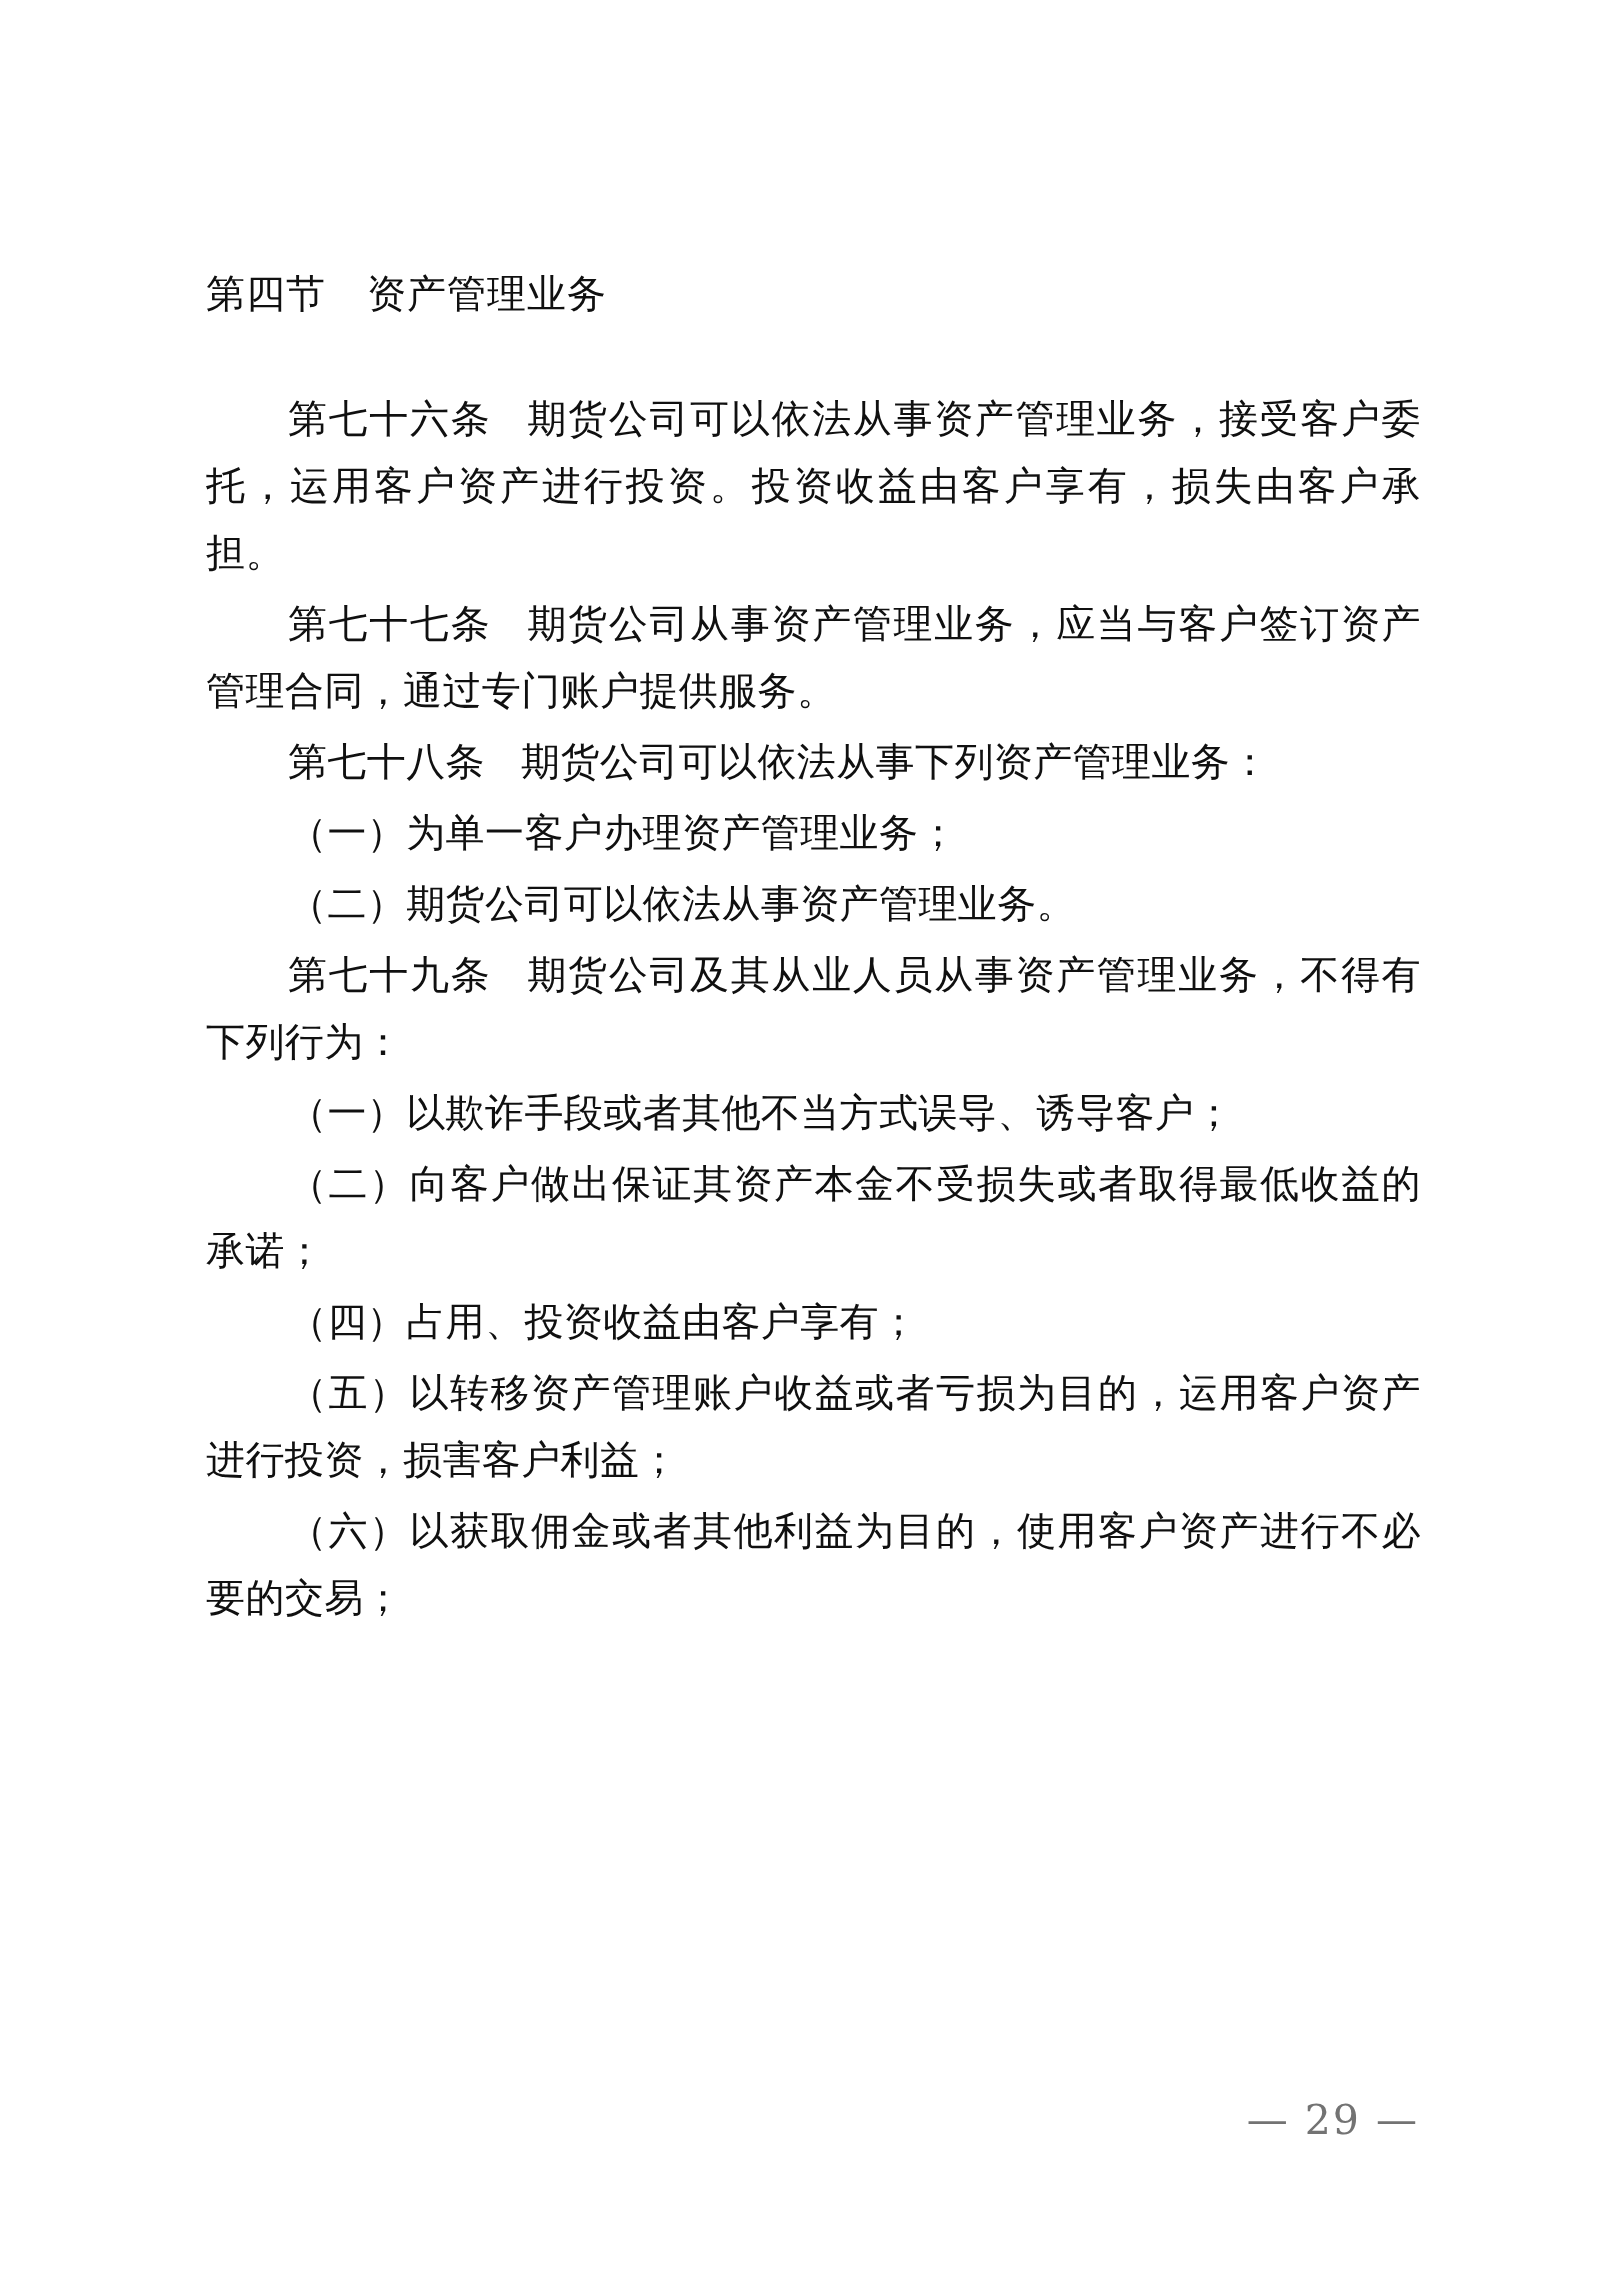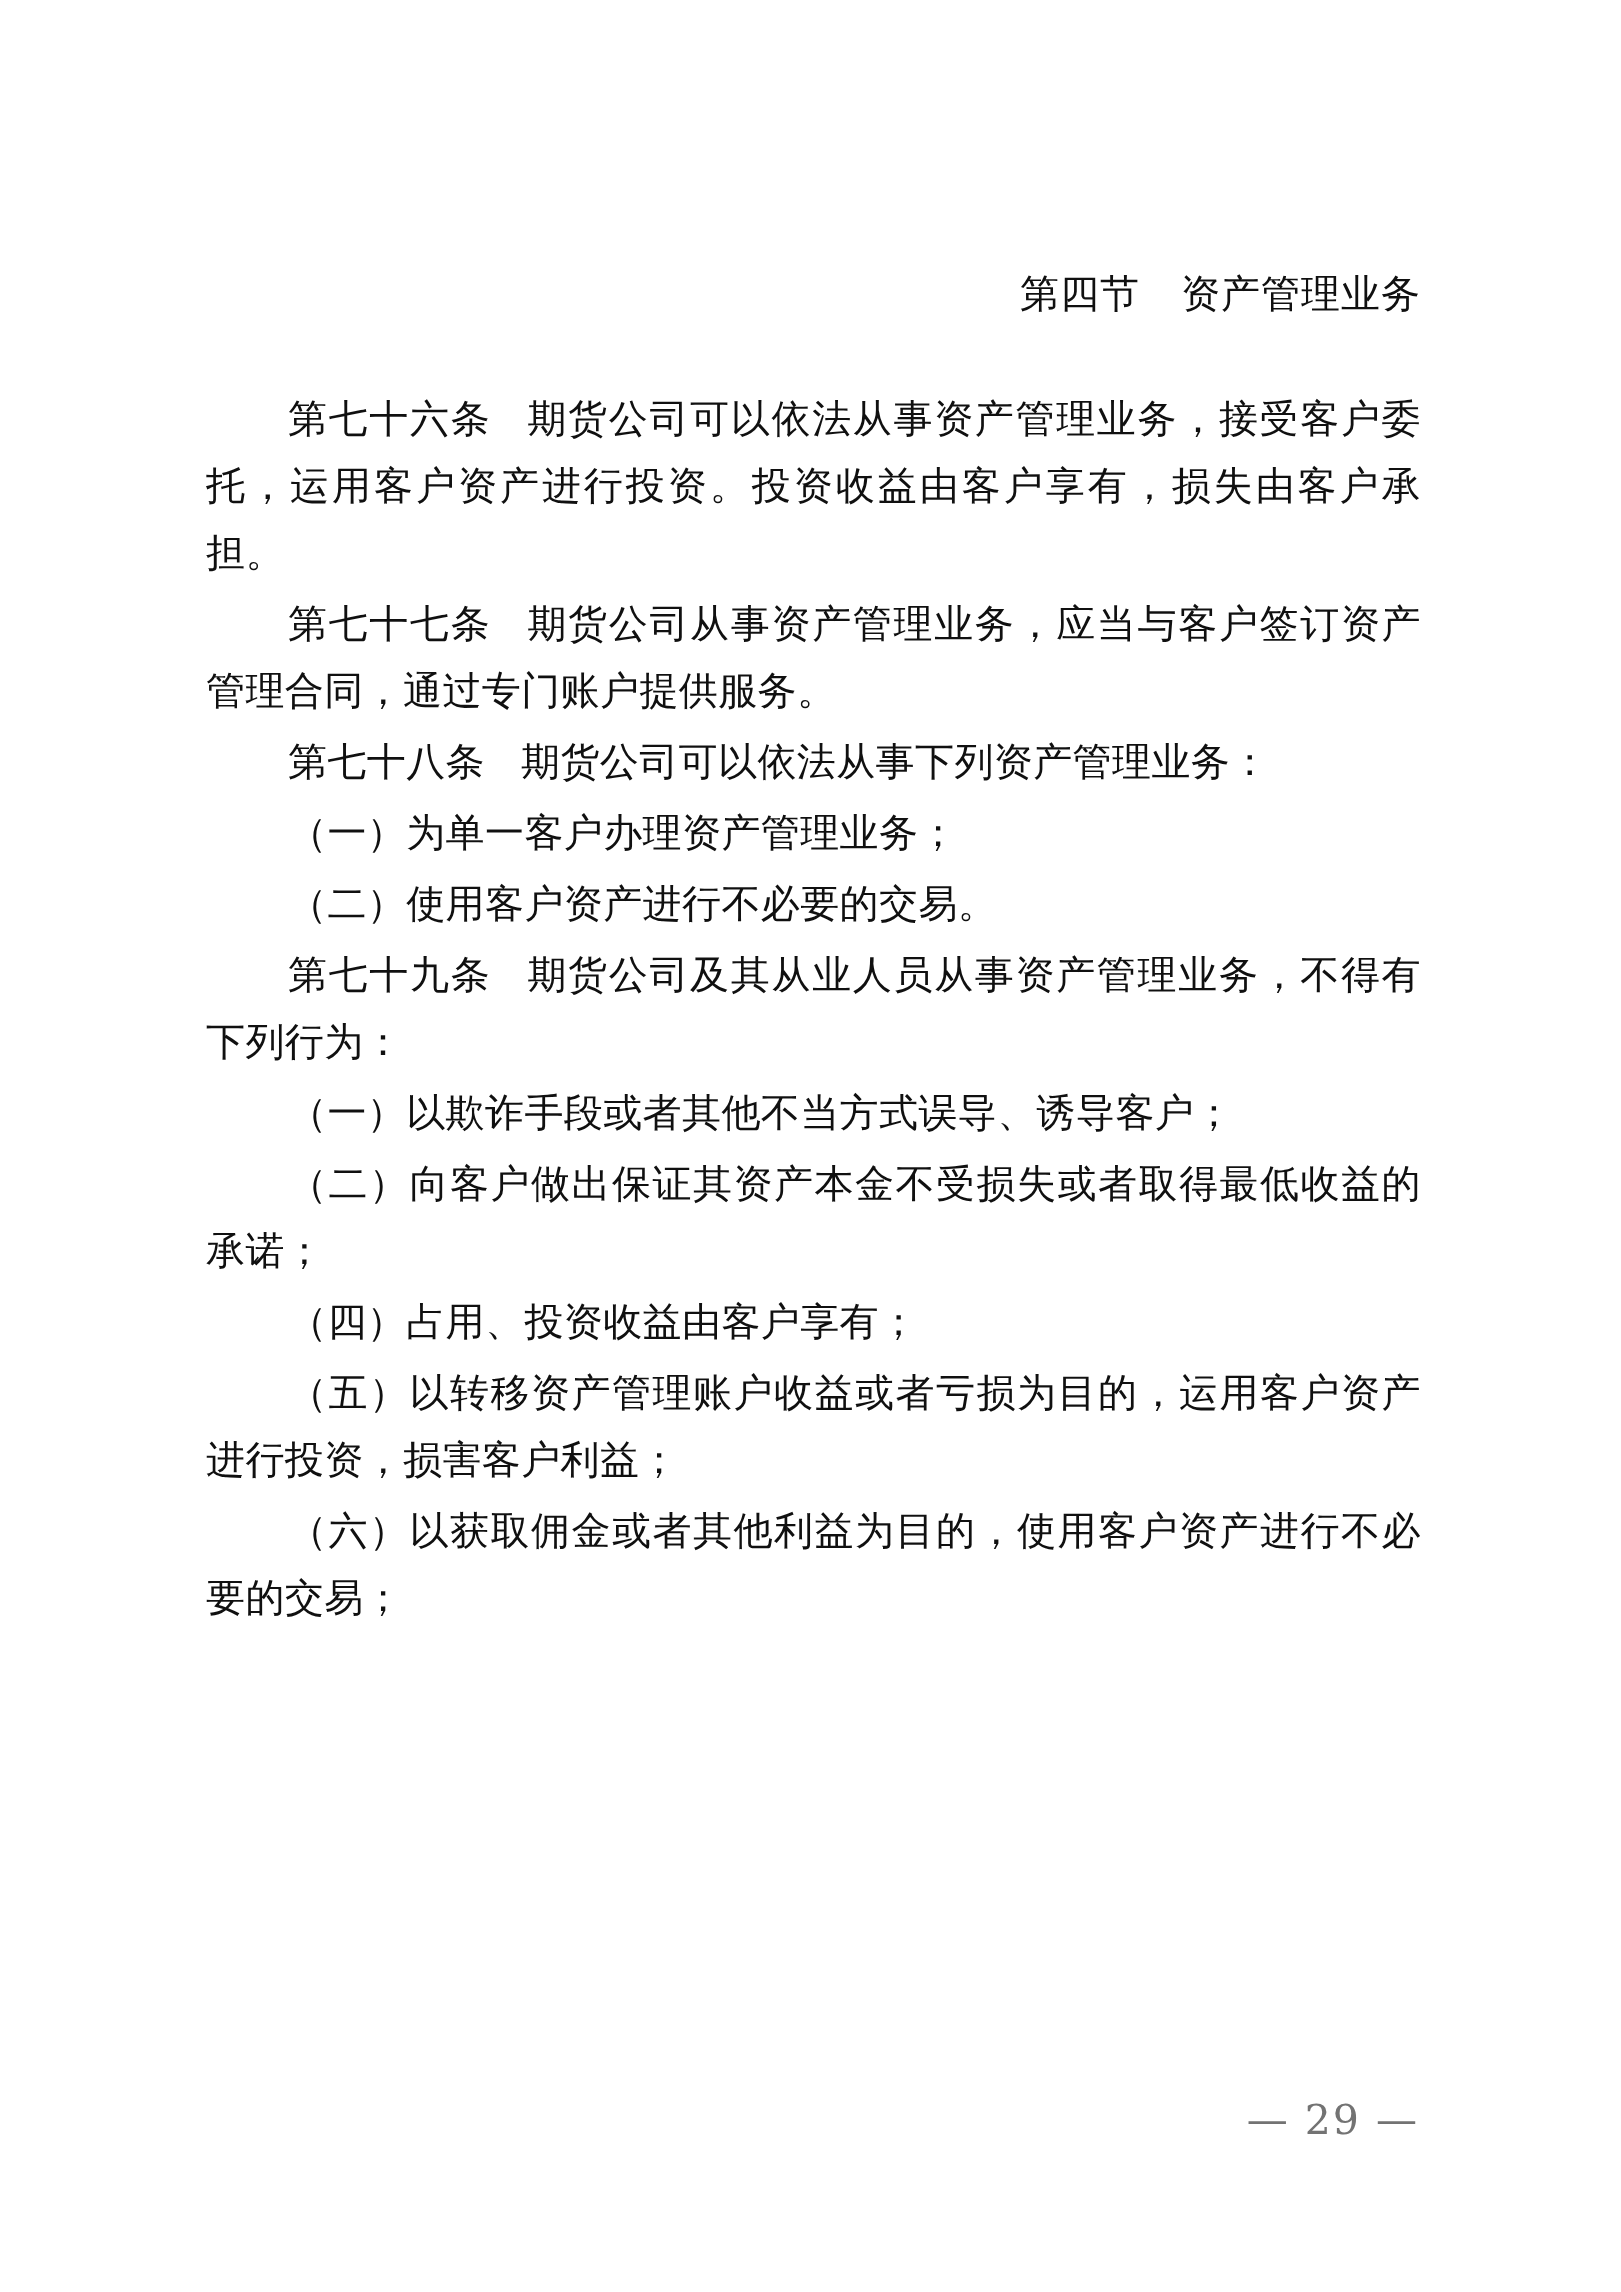--- a/index.html
+++ b/index.html
@@ -24,21 +24,21 @@
     box-sizing: border-box;
     padding: 0;
   }
   .content {
     position: absolute;
     left: 206px;
     top: 265px;
     width: 1215px;
   }
   .section-title {
-    text-align: right;
+    text-align: left;
     font-size: 39px;
     line-height: 1.5;
     letter-spacing: 1px;
     margin: 0 0 61px 0;
     font-weight: normal;
   }
   .section-title .gap {
     display: inline-block;
     width: 41px;
   }
@@ -74,21 +74,21 @@
     </div>
 
     <p class="para"><span class="art-label">第七十六条</span><span>期货公司可以依法从事资产管理业务，接受客户委托，运用客户资产进行投资。投资收益由客户享有，损失由客户承担。</span></p>
 
     <p class="para"><span class="art-label">第七十七条</span><span>期货公司从事资产管理业务，应当与客户签订资产管理合同，通过专门账户提供服务。</span></p>
 
     <p class="para"><span class="art-label">第七十八条</span><span>期货公司可以依法从事下列资产管理业务：</span></p>
 
     <p class="para"><span>（一）为单一客户办理资产管理业务；</span></p>
 
-    <p class="para"><span>（二）使用客户资产进行不必要的交易。</span></p>
+    <p class="para"><span>（二）期货公司可以依法从事资产管理业务。</span></p>
 
     <p class="para"><span class="art-label">第七十九条</span><span>期货公司及其从业人员从事资产管理业务，不得有下列行为：</span></p>
 
     <p class="para"><span>（一）以欺诈手段或者其他不当方式误导、诱导客户；</span></p>
 
     <p class="para"><span>（二）向客户做出保证其资产本金不受损失或者取得最低收益的承诺；</span></p>
 
 
     <p class="para"><span>（四）占用、投资收益由客户享有；</span></p>
 

